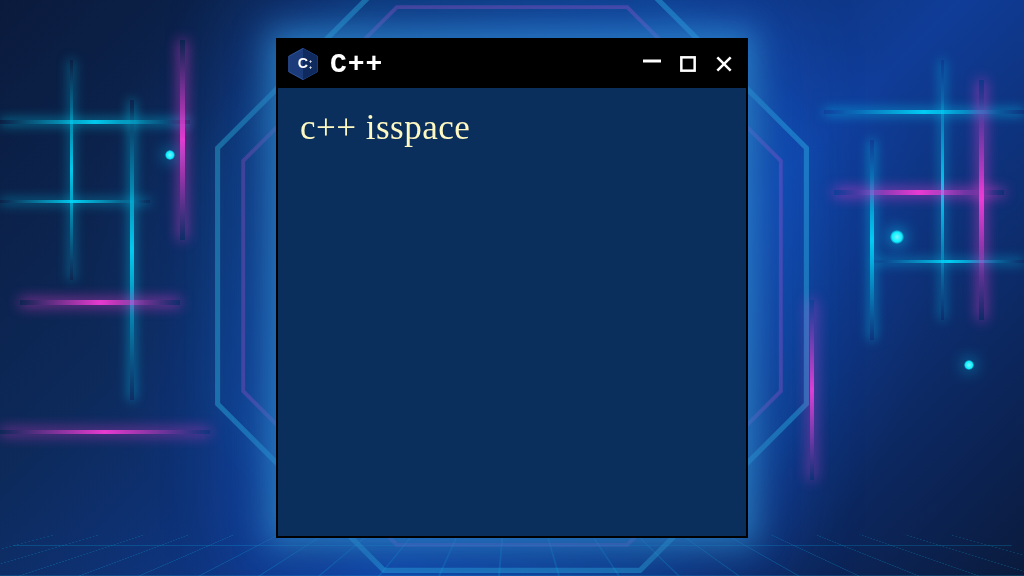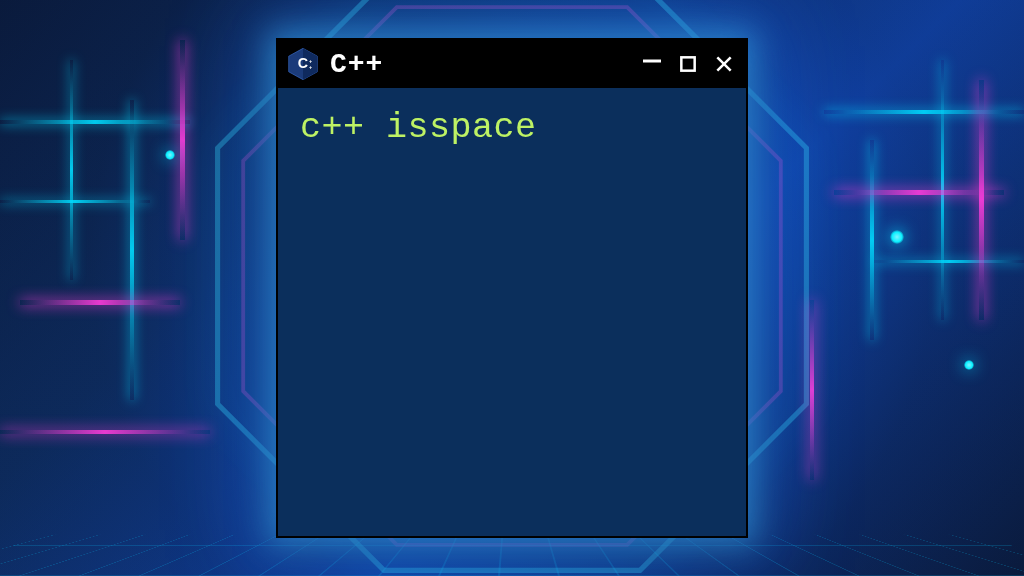--- a/index.html
+++ b/index.html
@@ -160,23 +160,23 @@
       height: 20px;
     }
     
     .content {
       flex: 1;
       background: #0b2f5c;
       padding: 20px 22px;
     }
     
     .content-text {
-      color: #bef264;
+      color: #fef9c3;
       font-size: 35px;
-      font-family: Liberation Mono, monospace;
+      font-family: Liberation Serif, serif;
       letter-spacing: 0.5px;
       white-space: pre;
     }
   </style>
 </head>
 <body>
 
 <div class="bg-layer">
   <div class="bg-glow"></div>
 

